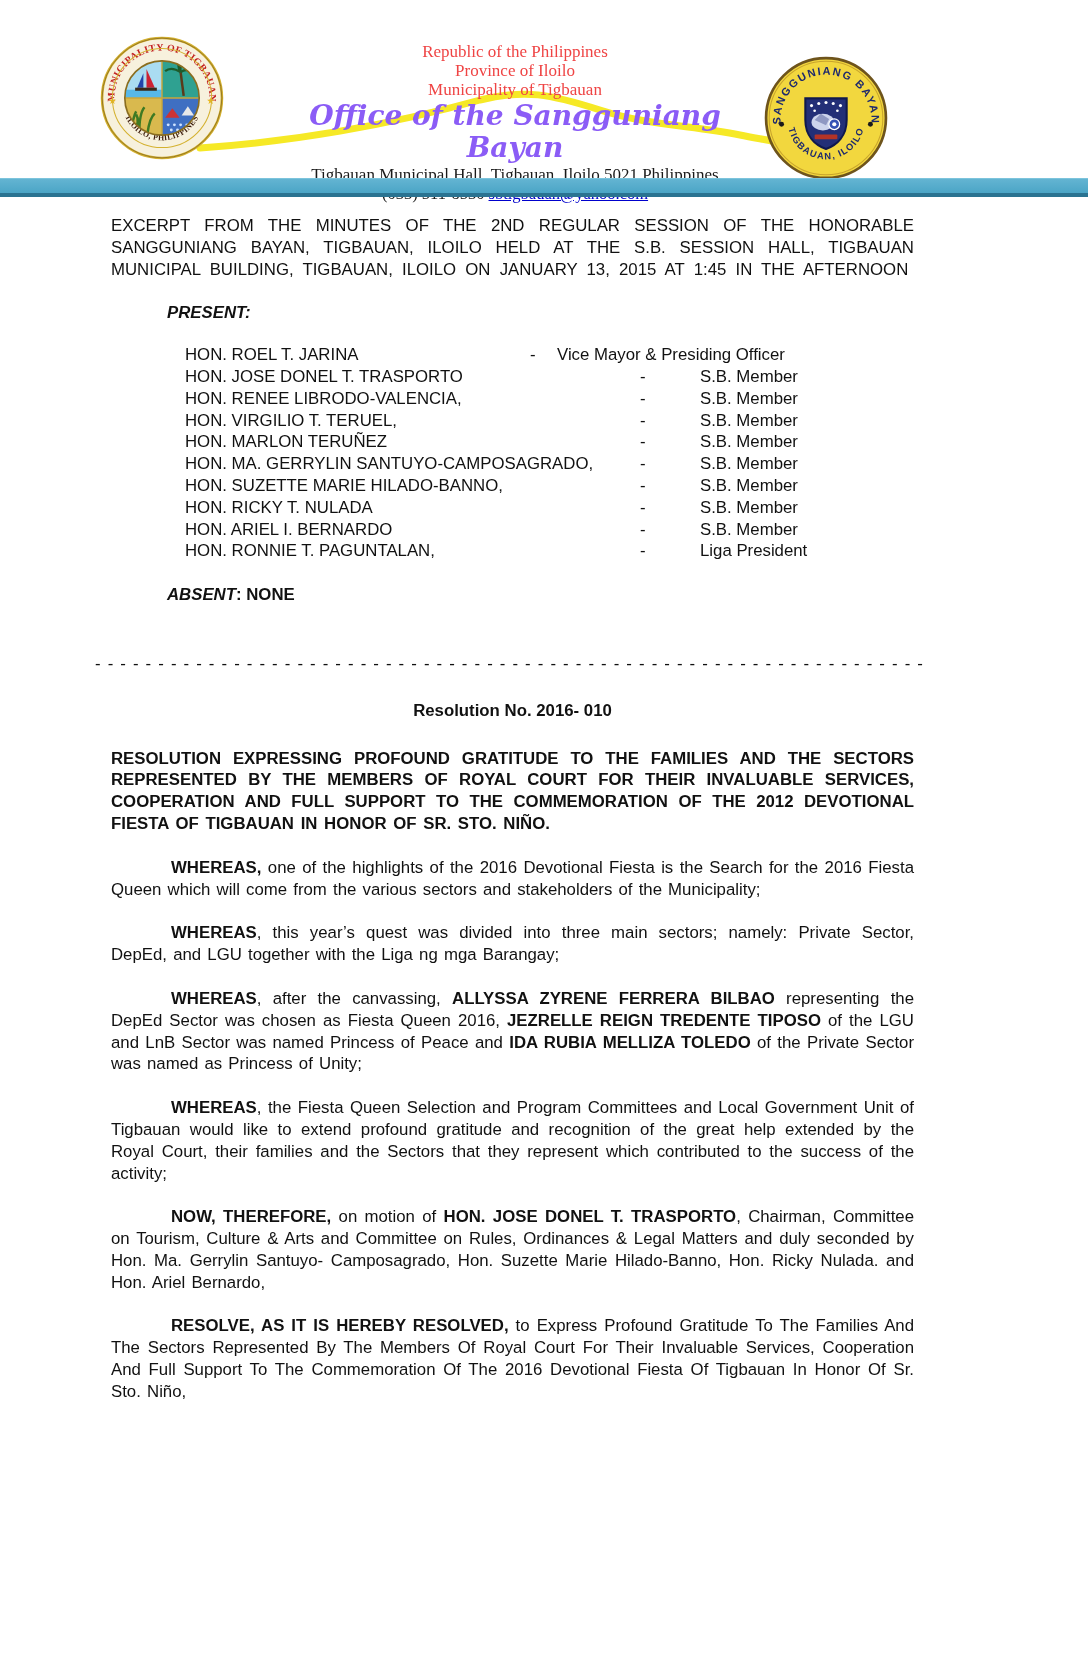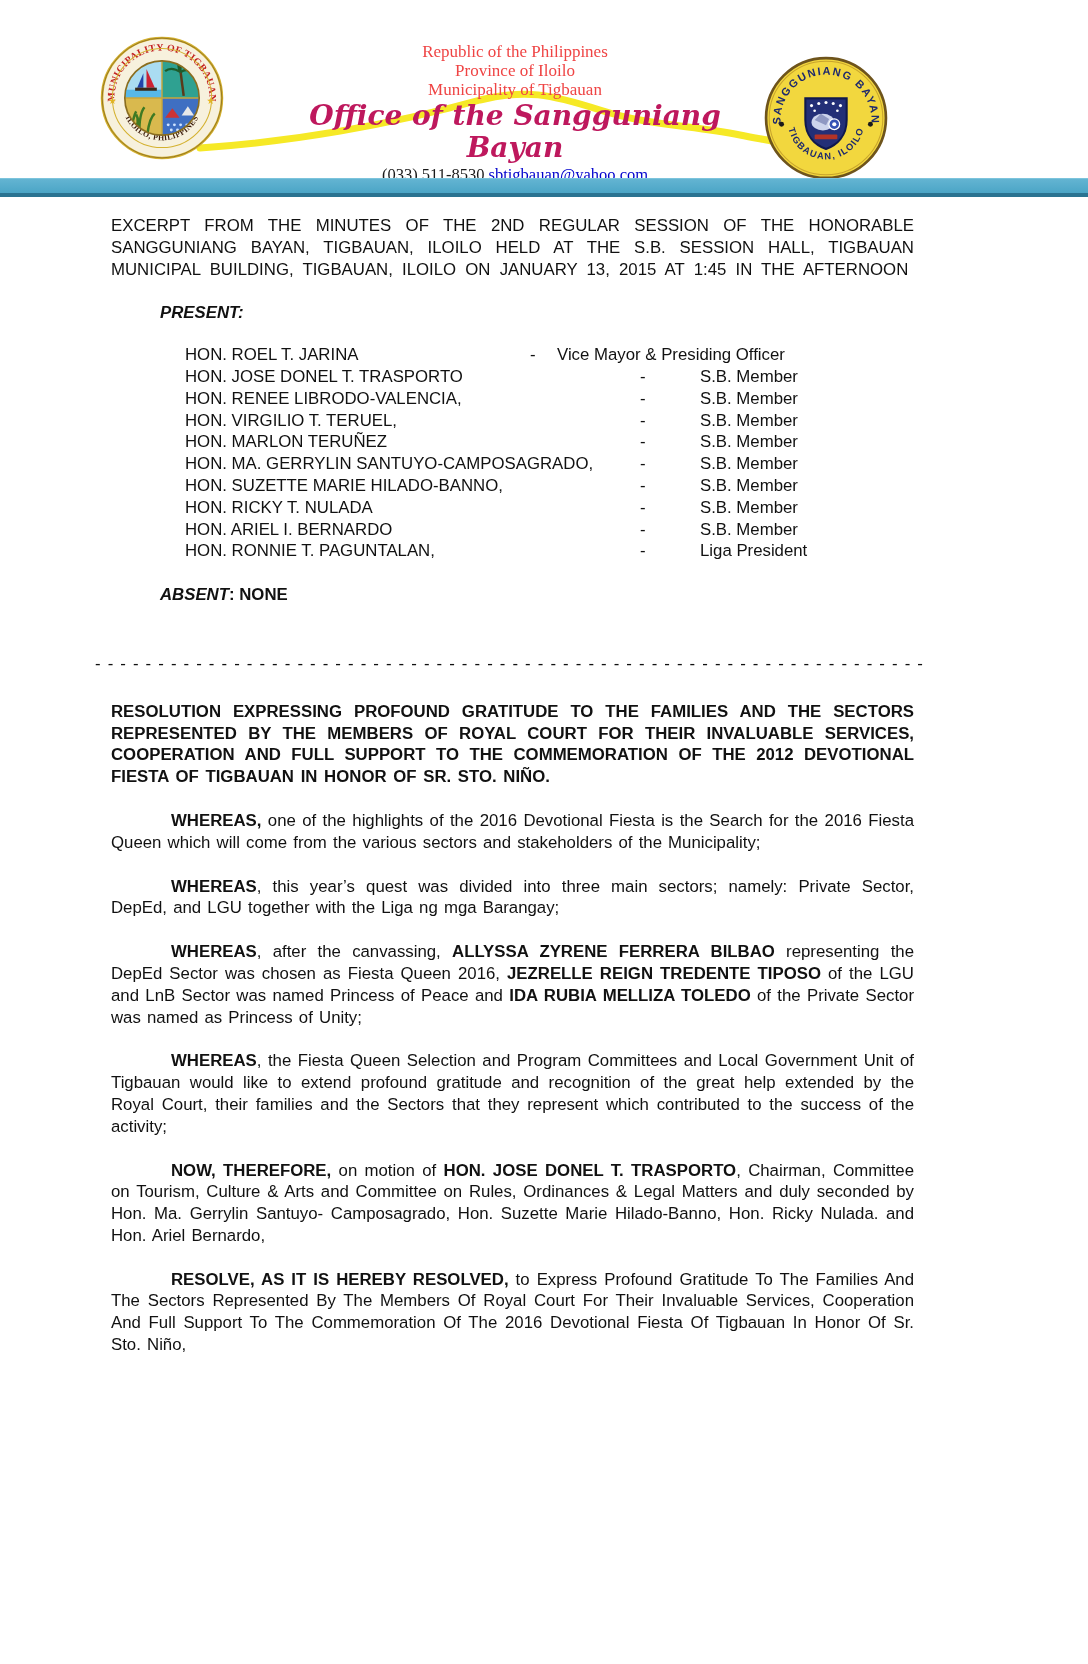--- a/index.html
+++ b/index.html
@@ -8,32 +8,32 @@
   
   .letterhead{position:absolute;top:0;left:0;width:1088px;height:196px;}
   .swoosh{position:absolute;left:130px;top:80px;z-index:0;}
   .seal{position:absolute;z-index:2;}
   .seal-left{left:100px;top:36px;}
   .seal-right{left:764px;top:56px;}
   .hcenter{position:absolute;left:260px;top:42px;width:510px;text-align:center;z-index:1;
            font-family:"Liberation Serif",serif;}
   .h-line{font-size:17px;line-height:19px;color:#ef4444;}
   .h-office{font-family:"DejaVu Serif",serif;font-style:italic;font-weight:bold;
-            font-size:28px;line-height:32px;color:#be185d;margin:1px 0 1px 0;}
+            font-size:28px;line-height:32px;color:#8b5cf6;margin:1px 0 1px 0;}
   .h-addr{font-size:17px;line-height:19px;color:#1a1a1a;}
   .h-contact{font-size:16.5px;line-height:19px;color:#1a1a1a;}
   .h-contact a{color:var(--link,#0000cc);text-decoration:underline;}
   .teal-bar{position:absolute;left:0;top:178px;width:1088px;height:14px;z-index:3;
             background:linear-gradient(var(--teal_bar_light,#63b4d2),var(--teal_bar,#4ba5c6));
             border-top:1px solid #7cc4dc;border-bottom:4px solid var(--teal_bar_dark,#2a7391);}
   
   .doc{position:absolute;left:95px;top:196px;width:835px;font-size:16.8px;line-height:21.8px;}
   .doc p{margin:16px;}
   .b{font-weight:bold;}
-  .bi{font-weight:bold;font-style:italic;}
+  .bi{font-weight:bold;font-style:italic;margin-left:7px;}
   .intro{margin-top:19px !important;text-align:justify;word-spacing:4.5px;}
   .present{margin:22px 0 0 65px !important;}
   .attendees{margin-top:20px;}
   .att-row{position:relative;height:21.8px;padding-left:90px;white-space:nowrap;}
   .att-dash{position:absolute;left:545px;}
   .att-role{position:absolute;left:605px;}
   .att-row:first-child .att-dash{left:435px;}
   .att-row:first-child .att-role{left:462px;}
   .absent{margin:22px 0 0 65px !important;}
   .dashes{margin-top:47px;white-space:nowrap;overflow:hidden;letter-spacing:1.2px;font-size:16.8px;}
@@ -109,20 +109,21 @@
         <circle cx="60" cy="60" r="36" fill="none" stroke="#8a6d1f" stroke-width="1.6"></circle>
         <circle cx="60" cy="60" r="48" fill="none" stroke="#d4b12f" stroke-width="1"></circle>
       </svg>
     </div>
 
     <div class="hcenter">
       <div class="h-line">Republic of the Philippines</div>
       <div class="h-line">Province of Iloilo</div>
       <div class="h-line">Municipality of Tigbauan</div>
       <div class="h-office">Office of the Sangguniang Bayan</div>
+      <div class="h-addr">Tigbauan Municipal Hall, Tigbauan, Iloilo 5021 Philippines</div>
       <div class="h-contact">
         <span>(033) 511-8530</span>
         <a href="#">sbtigbauan@yahoo.com</a>
       </div>
     </div>
 
     <div class="seal seal-right">
       <svg width="124" height="124" viewBox="0 0 120 120">
         <circle cx="60" cy="60" r="58" fill="#f2d73e" stroke="#6e541c" stroke-width="2.6"></circle>
         <circle cx="60" cy="60" r="55" fill="none" stroke="#c8a42c" stroke-width="1"></circle>
@@ -181,20 +182,21 @@
         <div class="att-row"><span class="att-name">HON. ARIEL I. BERNARDO</span><span class="att-dash">-</span><span class="att-role">S.B. Member</span></div>
         <div class="att-row"><span class="att-name">HON. RONNIE T. PAGUNTALAN,</span><span class="att-dash">-</span><span class="att-role">Liga President</span></div>
       </div>
 
     <p class="absent">
       <span class="bi">ABSENT</span><span class="b">:  NONE</span>
     </p>
 
     <div class="dashes">- - - - - - - - - - - - - - - - - - - - - - - - - - - - - - - - - - - - - - - - - - - - - - - - - - - - - - - - - - - - - - - - - - - - - - - - - - - -</div>
 
+    <p class="res-no">Resolution No. 2016- 010</p>
 
     <p class="res-title">RESOLUTION EXPRESSING PROFOUND GRATITUDE  TO THE FAMILIES AND THE SECTORS REPRESENTED BY THE MEMBERS OF ROYAL COURT FOR THEIR INVALUABLE  SERVICES, COOPERATION AND FULL SUPPORT TO THE COMMEMORATION OF THE 2012 DEVOTIONAL FIESTA OF TIGBAUAN IN HONOR OF SR. STO. NIÑO.</p>
 
     <div id="paragraphs">
         <p class="para"><span class="b">WHEREAS,</span><span> one of the highlights of the 2016 Devotional Fiesta is the Search for the 2016 Fiesta Queen which will come from the various sectors and stakeholders of the Municipality;</span></p>
         <p class="para"><span class="b">WHEREAS</span><span>, this year’s quest was divided into three main sectors; namely:  Private Sector, DepEd, and LGU together with the Liga ng mga Barangay;</span></p>
         <p class="para"><span class="b">WHEREAS</span><span>, after the canvassing, </span><span class="b">ALLYSSA ZYRENE FERRERA BILBAO</span><span> representing the DepEd Sector was chosen as Fiesta Queen 2016, </span><span class="b">JEZRELLE REIGN TREDENTE TIPOSO</span><span> of the LGU and LnB Sector was named Princess of Peace and </span><span class="b">IDA RUBIA MELLIZA TOLEDO</span><span> of the Private Sector was named as Princess of Unity;</span></p>
         <p class="para"><span class="b">WHEREAS</span><span>, the Fiesta Queen Selection and Program Committees and Local Government Unit of Tigbauan would like to extend profound gratitude and recognition of the great help extended by the Royal Court, their families and the Sectors that they represent which contributed to the success of the activity;</span></p>
         <p class="para"><span class="b">NOW, THEREFORE,</span><span> on motion of </span><span class="b">HON. JOSE DONEL T. TRASPORTO</span><span>, Chairman, Committee on Tourism, Culture &amp; Arts and Committee on Rules, Ordinances &amp; Legal Matters and duly seconded by Hon. Ma. Gerrylin Santuyo- Camposagrado, Hon. Suzette Marie Hilado-Banno, Hon. Ricky Nulada. and Hon. Ariel Bernardo,</span></p>
         <p class="para"><span class="b">RESOLVE, AS IT IS HEREBY RESOLVED,</span><span> to Express Profound Gratitude To The Families And The Sectors Represented By The Members Of Royal Court For Their Invaluable Services, Cooperation And Full Support To The Commemoration Of The 2016 Devotional Fiesta Of Tigbauan In Honor Of Sr. Sto. Niño,</span></p>

